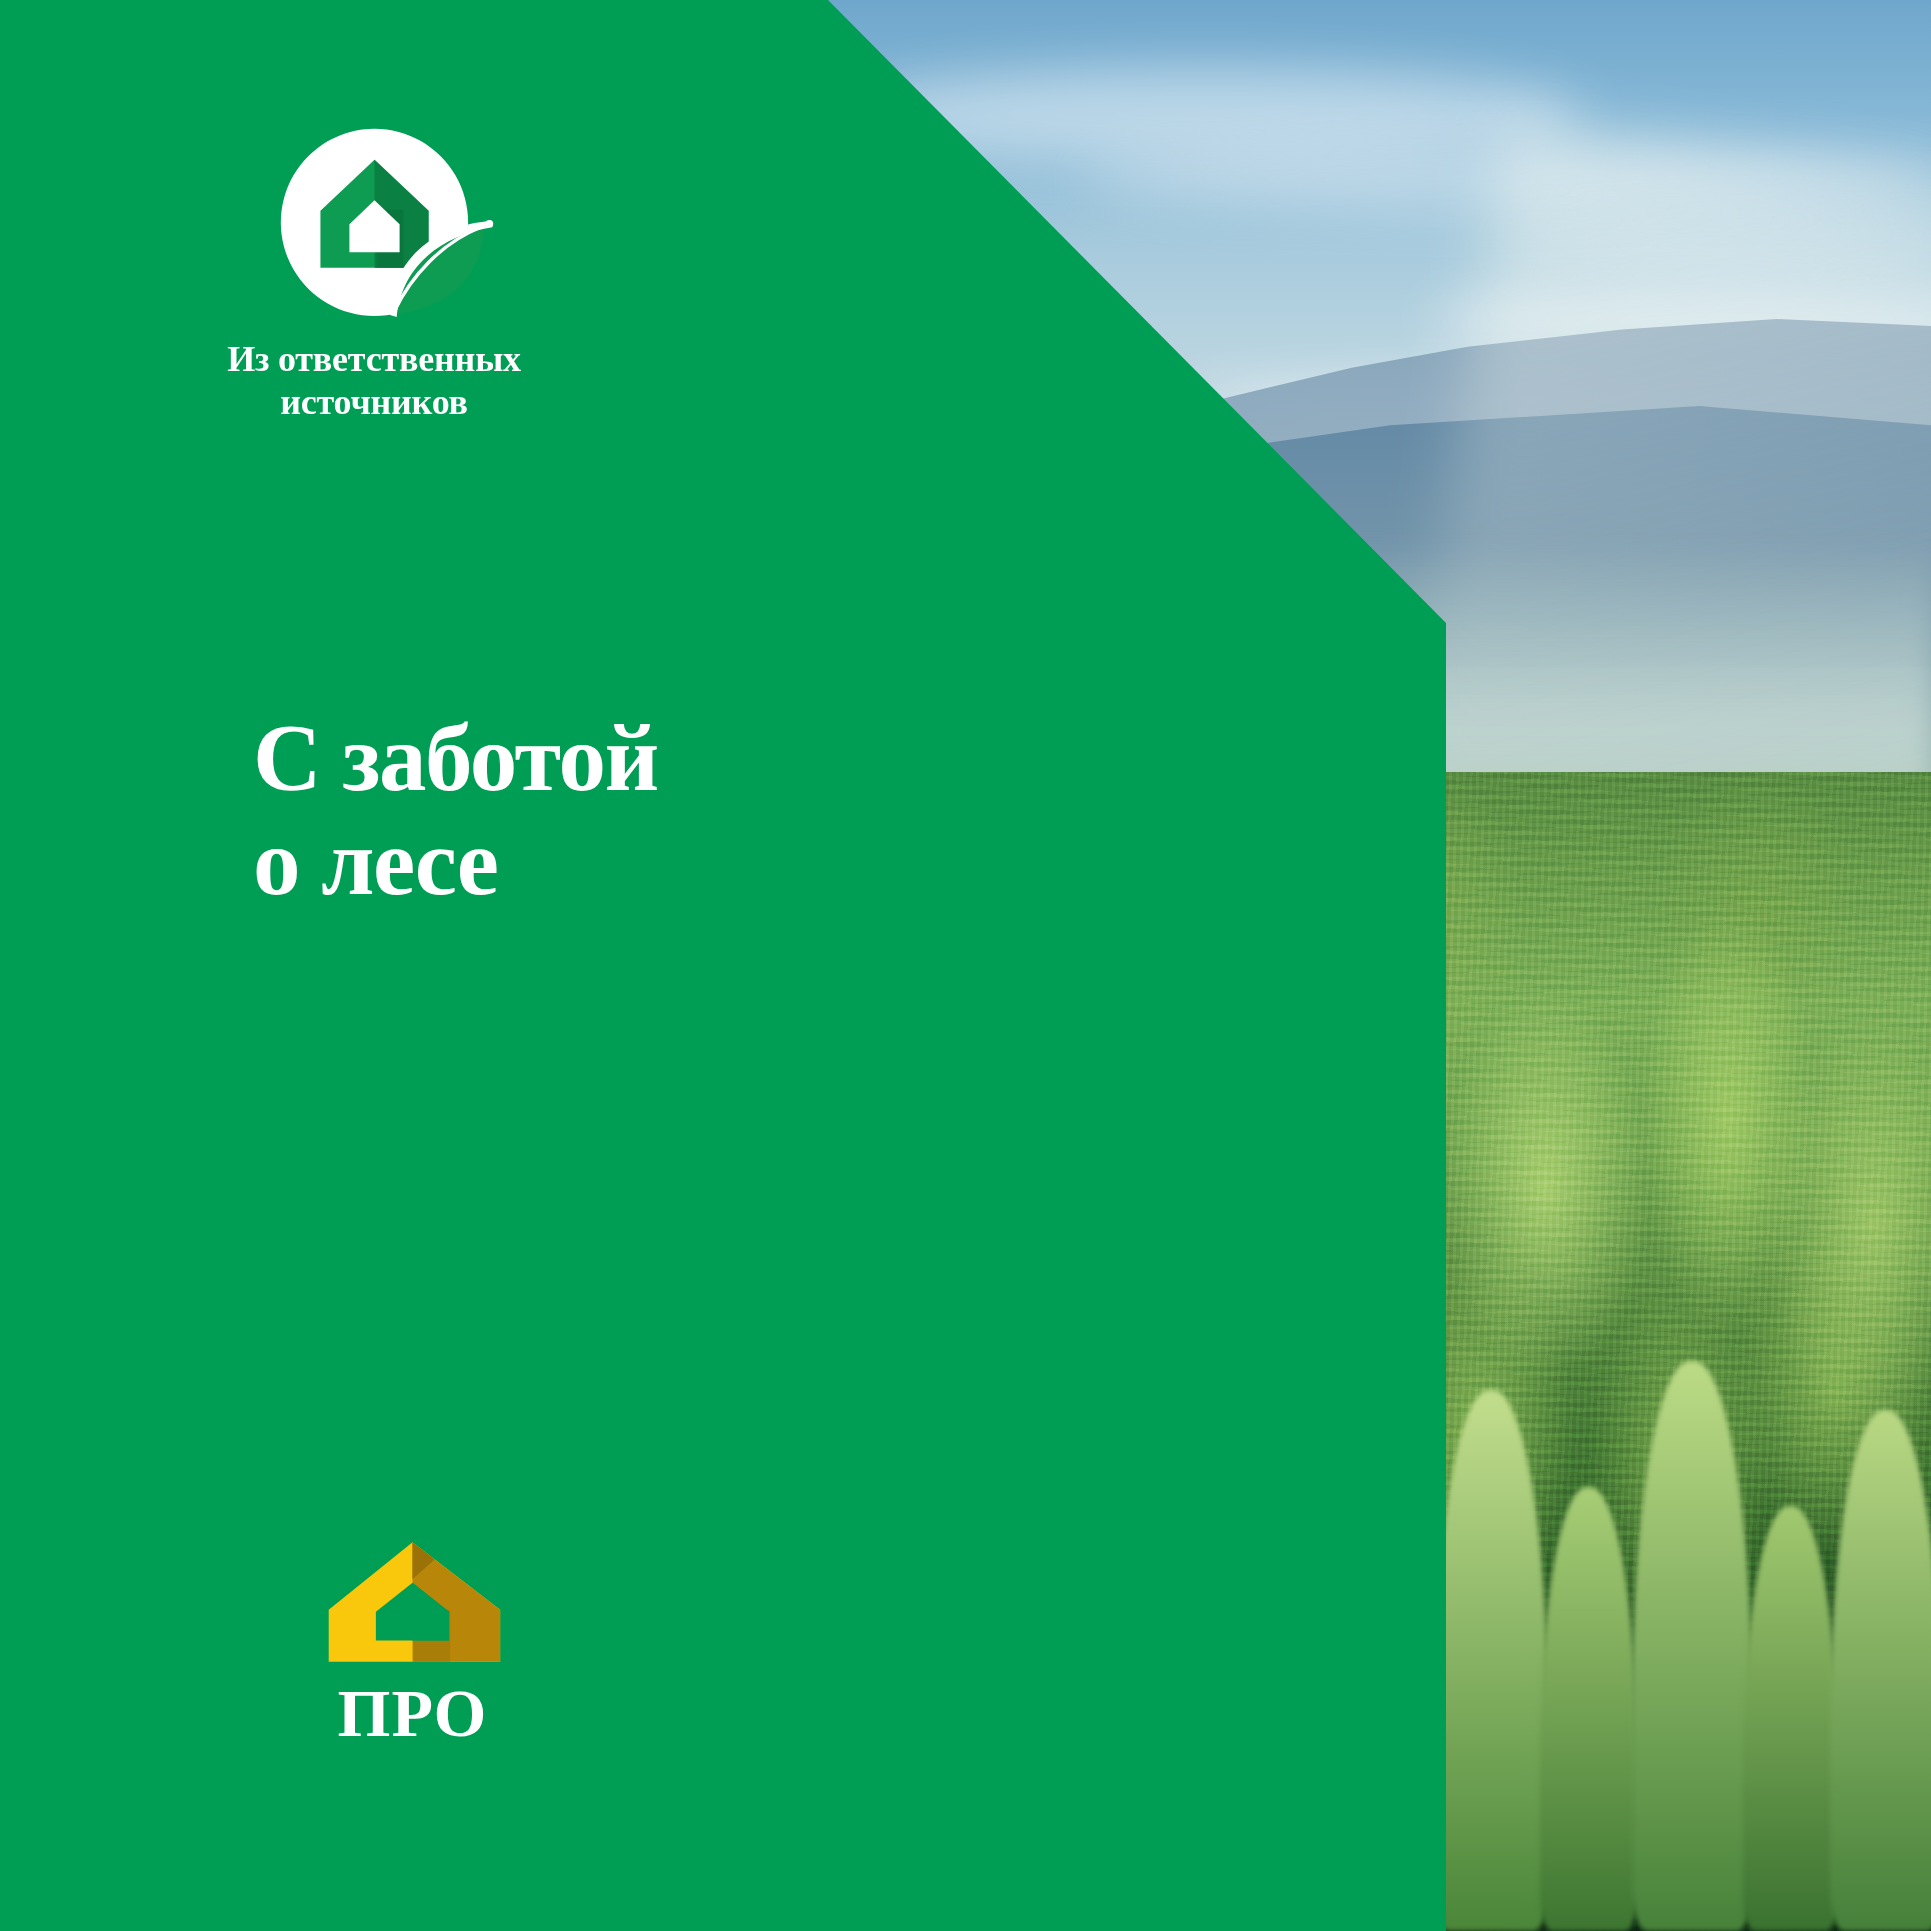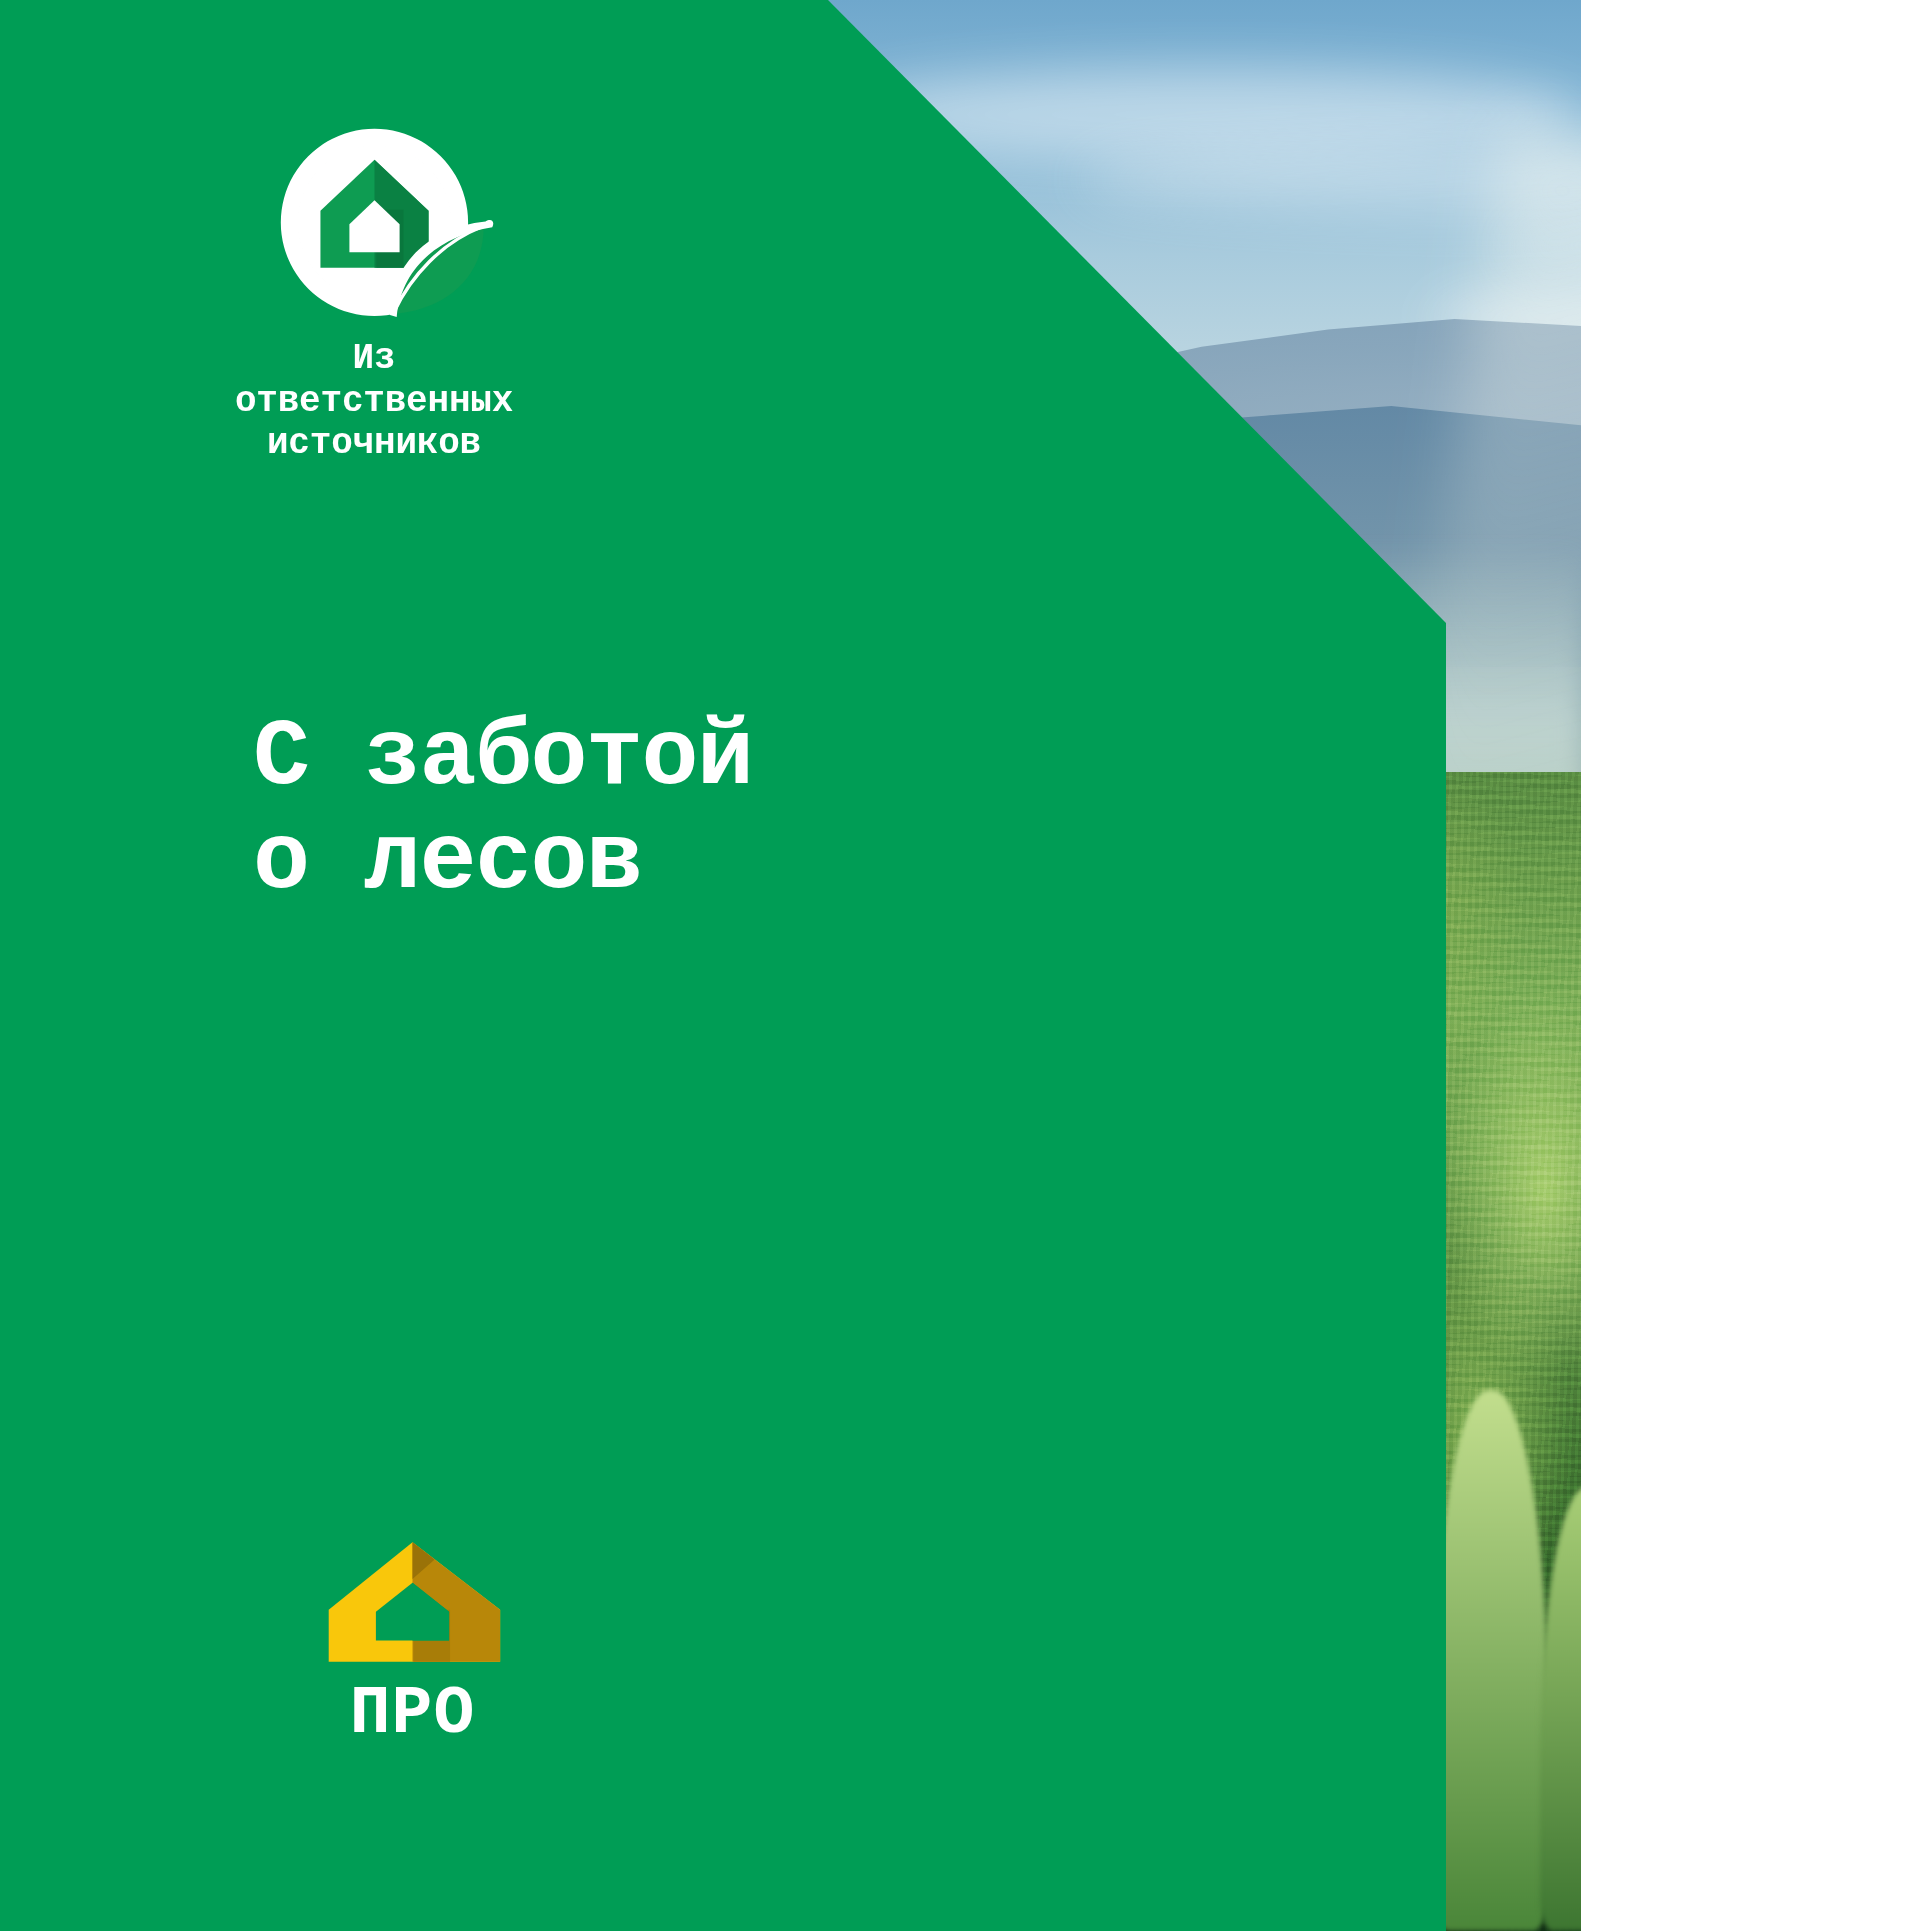--- a/index.html
+++ b/index.html
@@ -3,24 +3,24 @@
 <meta charset="utf-8">
 <title>Лемана Про — С заботой о лесе</title>
 <style>
   html, body {
     margin: 0;
     padding: 0;
     background: #ffffff;
   }
   .poster {
     position: relative;
-    width: 1581px;
+    width: 1931px;
     height: 1931px;
     overflow: hidden;
-    font-family: Liberation Mono, monospace;
+    font-family: Liberation Serif, serif;
     background: #0d3b1e;
     user-select: none;
   }
 
   
   .photo {
     position: absolute;
     inset: 0;
     z-index: 0;
     overflow: hidden;
@@ -300,21 +300,21 @@
           <path d="M150 198 C168 160 200 126 240 110" stroke="#ffffff" stroke-width="3.5" fill="none" stroke-linecap="round"></path>
           <path d="M146 201 C148 145 189 110 245 104 C251 100 255 104 252 110
                    C200 118 158 150 153 203 Z" fill="#ffffff"></path>
         </svg>
       </div>
       <div class="eco-caption">Из ответственных
 источников</div>
     </div>
 
     <h1 class="headline">С заботой
-о лесов</h1>
+о лесе</h1>
 
 
     <div class="leroy-logo">
       <svg class="leroy-house" width="183" height="124" viewBox="0 0 190 128" aria-hidden="true">
         <path d="M95 2 L186 72 L186 126 L8 126 L8 72 Z" fill="#F9C70B"></path>
         <path d="M95 2 L186 72 L186 126 L95 126 Z" fill="#B88709"></path>
         <path d="M95 2 L118 20 L95 40 Z" fill="#9A7208"></path>
         <path d="M96 72 L134 72 L134 126 L96 126 Z" fill="#A87D08"></path>
         <path d="M95 44 L133 74 L133 104 L57 104 L57 74 Z" fill="#009D55"></path>
         <path d="M95 44 L133 74 L133 104 L95 104 Z" fill="#009D55"></path>

